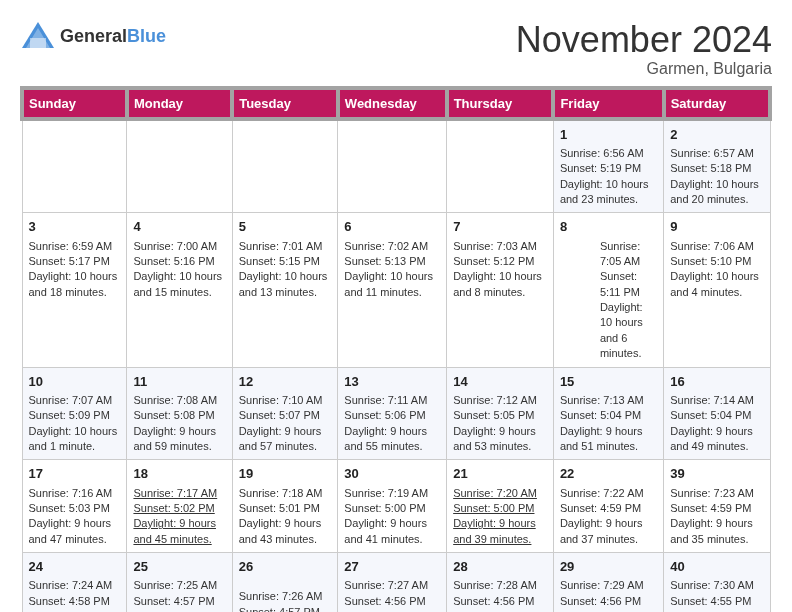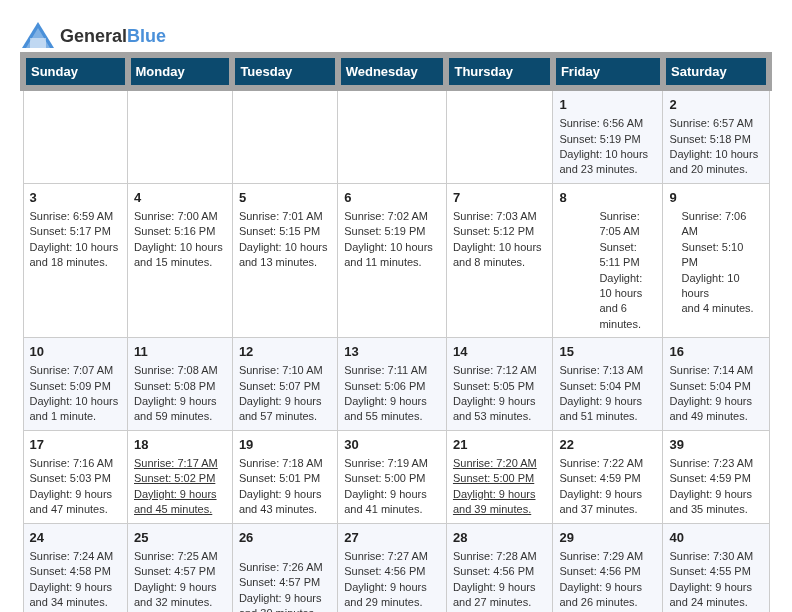--- a/index.html
+++ b/index.html
@@ -12,20 +12,21 @@
     }
     .page {
       width: 792px;
       background: #fff;
       padding: 20px 20px 10px 20px;
     }
     .header {
       display: flex;
       justify-content: space-between;
       align-items: flex-start;
+      margin-bottom: 8px;
     }
     .logo {
       display: flex;
       align-items: center;
       gap: 4px;
     }
     .logo-text-general {
       font-size: 18px;
       font-weight: bold;
       color: #333;
@@ -51,27 +52,27 @@
     .location {
       font-size: 16px;
       color: #555;
     }
     .calendar-table {
       width: 100%;
       border-collapse: collapse;
       font-size: 11px;
     }
     .calendar-table thead tr th {
-      background-color: #0c4a6e;
+      background-color: #be185d;
       color: #fff;
       padding: 6px 5px;
       text-align: left;
       font-size: 13px;
       font-weight: bold;
-      border: 6px solid #a3a3a3;
+      border: 4px solid #a3a3a3;
     }
     .calendar-table tbody tr td {
       vertical-align: top;
       padding: 5px 6px;
       border: 1px solid #ccc;
       width: 113px;
       min-height: 80px;
       background: #fff;
       line-height: 1.4;
     }
@@ -106,20 +107,24 @@
         <polygon points="18,2 34,28 2,28" fill="#4a90d9"></polygon>
         <polygon points="18,8 30,28 6,28" fill="#fff" opacity="0.3"></polygon>
         <rect x="10" y="18" width="16" height="10" fill="#fff" opacity="0.5"></rect>
       </svg>
       <div>
         <div style="line-height:1">
           <span class="logo-text-general">General</span><span class="logo-text-blue">Blue</span>
         </div>
       </div>
     </div>
+    <div class="title-block">
+      <div class="month-title">November 2024</div>
+      <div class="location">Garmen, Bulgaria</div>
+    </div>
   </div>
 
   <table class="calendar-table">
     <thead>
       <tr>
       <th>Sunday</th>
           <th>Monday</th>
           <th>Tuesday</th>
           <th>Wednesday</th>
           <th>Thursday</th>
@@ -167,41 +172,41 @@
           <td>
             <span class="day-number">5</span>
             <div class="day-info" style="white-space: pre-line;">Sunrise: 7:01 AM
 Sunset: 5:15 PM
 Daylight: 10 hours
 and 13 minutes.</div>
           </td>
           <td>
             <span class="day-number">6</span>
             <div class="day-info" style="white-space: pre-line;">Sunrise: 7:02 AM
-Sunset: 5:19 PM
+Sunset: 5:13 PM
 Daylight: 10 hours
 and 11 minutes.</div>
           </td>
           <td>
             <span class="day-number">7</span>
             <div class="day-info" style="white-space: pre-line;">Sunrise: 7:03 AM
 Sunset: 5:12 PM
 Daylight: 10 hours
 and 8 minutes.</div>
           </td>
           <td>
             <span class="day-number">8</span>
             <div class="day-info" style="white-space: pre-line; margin-left: 40px;">Sunrise: 7:05 AM
 Sunset: 5:11 PM
 Daylight: 10 hours
 and 6 minutes.</div>
           </td>
           <td>
             <span class="day-number">9</span>
-            <div class="day-info" style="white-space: pre-line; margin-left: 12px;">Sunrise: 7:06 AM
+            <div class="day-info" style="white-space: pre-line;">Sunrise: 7:06 AM
 Sunset: 5:10 PM
 Daylight: 10 hours
 and 4 minutes.</div>
           </td>
         </tr>
         <tr>
           <td>
             <span class="day-number">10</span>
             <div class="day-info" style="white-space: pre-line;">Sunrise: 7:07 AM
 Sunset: 5:09 PM

